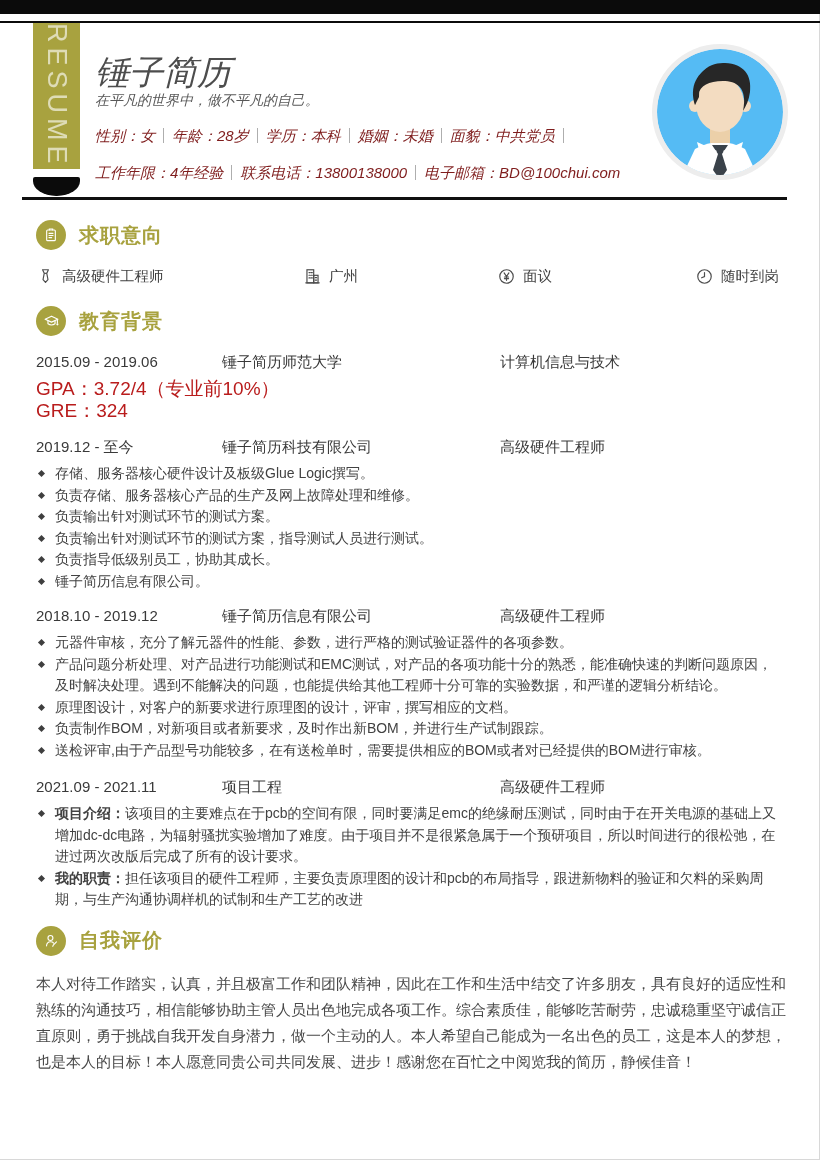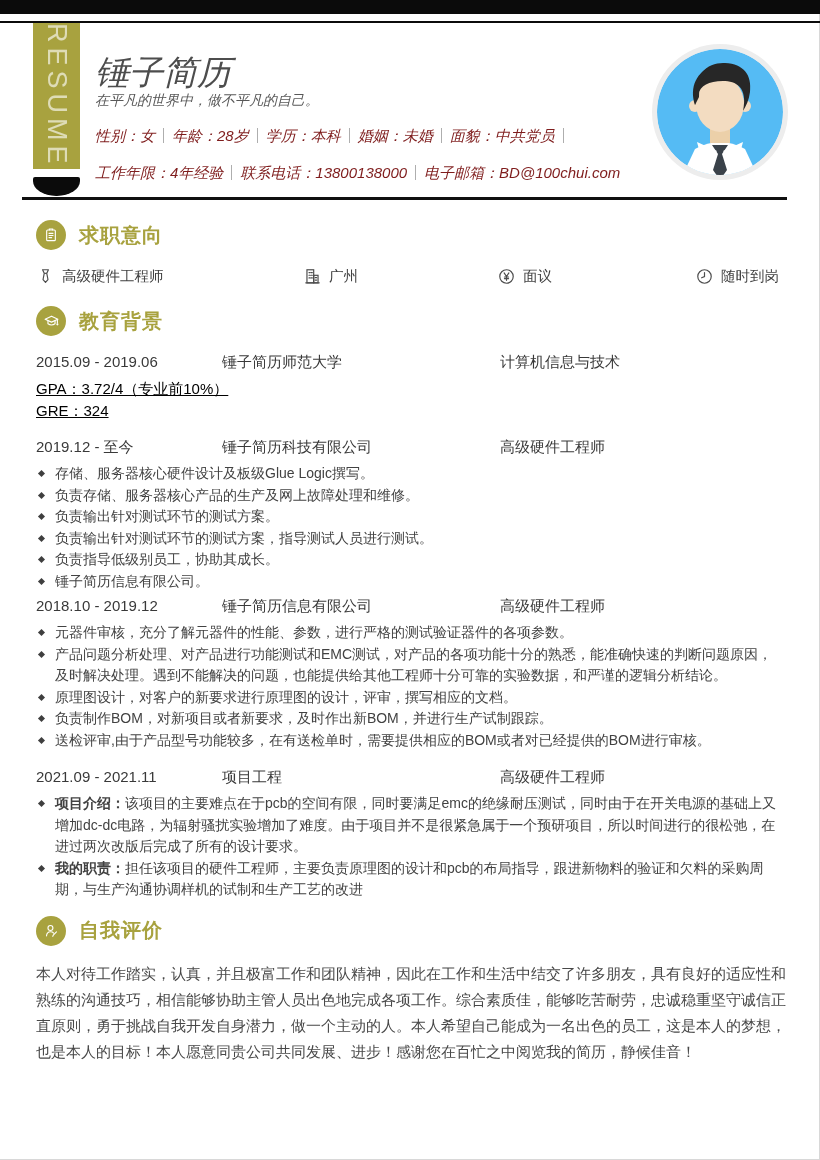--- a/index.html
+++ b/index.html
@@ -23,21 +23,21 @@
   main{position:absolute;left:36px;top:198px;width:750px;}
   .sec-head{display:flex;align-items:center;gap:13px;}
   .icon-circle{width:30px;height:30px;border-radius:50%;background:#a8a23f;
                display:flex;align-items:center;justify-content:center;flex:0 0 30px;}
   .sec-title{font-size:20px;font-weight:bold;color:#a8a23f;margin:0;letter-spacing:1px;}
   .mt22{margin-top:22px;} .mt20{margin-top:20px;} .mt15{margin-top:15px;}
   .intent-grid{display:grid;grid-template-columns:267px 194px 198px 1fr;margin-top:17px;}
   .intent-item{display:flex;align-items:center;gap:7px;font-size:14.5px;color:#3f3f3f;}
   .row3{display:grid;grid-template-columns:186px 278px 1fr;margin-top:17px;
         font-size:15px;font-weight:normal;color:#393939;}
-  .detail{font-size:15px;color:#000000;line-height:21.5px;margin-top:6px;text-decoration:underline;}
+  .detail{font-size:19px;color:#b91c1c;line-height:21.5px;margin-top:6px;}
   ul.blts{list-style:none;margin:6px 0 0 0;padding:0;}
   ul.blts li{position:relative;padding-left:19px;font-size:14px;color:#424242;
              line-height:21.5px;}
   .diamond{position:absolute;left:3px;top:8px;width:5px;height:5px;background:#3f3f3f;
            transform:rotate(45deg);}
   .para{font-size:15px;color:#484848;line-height:26px;text-align:justify;margin-top:15px;}
   svg{display:block;}
 </style>
 </head>
 <body>
@@ -158,21 +158,21 @@
     </div>
     <ul class="blts">
       <li><span class="diamond"></span><span>存储、服务器核心硬件设计及板级Glue Logic撰写。</span></li>
       <li><span class="diamond"></span><span>负责存储、服务器核心产品的生产及网上故障处理和维修。</span></li>
       <li><span class="diamond"></span><span>负责输出针对测试环节的测试方案。</span></li>
       <li><span class="diamond"></span><span>负责输出针对测试环节的测试方案，指导测试人员进行测试。</span></li>
       <li><span class="diamond"></span><span>负责指导低级别员工，协助其成长。</span></li>
       <li><span class="diamond"></span><span>锤子简历信息有限公司。</span></li>
     </ul>
 
-    <div class="row3" style="margin-top:5px">
+    <div class="row3" style="margin-top:15px">
       <span>2018.10 - 2019.12</span>
       <span>锤子简历信息有限公司</span>
       <span>高级硬件工程师</span>
     </div>
     <ul class="blts">
       <li><span class="diamond"></span><span>元器件审核，充分了解元器件的性能、参数，进行严格的测试验证器件的各项参数。</span></li>
       <li><span class="diamond"></span><span>产品问题分析处理、对产品进行功能测试和EMC测试，对产品的各项功能十分的熟悉，能准确快速的判断问题原因，及时解决处理。遇到不能解决的问题，也能提供给其他工程师十分可靠的实验数据，和严谨的逻辑分析结论。</span></li>
       <li><span class="diamond"></span><span>原理图设计，对客户的新要求进行原理图的设计，评审，撰写相应的文档。</span></li>
       <li><span class="diamond"></span><span>负责制作BOM，对新项目或者新要求，及时作出新BOM，并进行生产试制跟踪。</span></li>
       <li><span class="diamond"></span><span>送检评审,由于产品型号功能较多，在有送检单时，需要提供相应的BOM或者对已经提供的BOM进行审核。</span></li>

